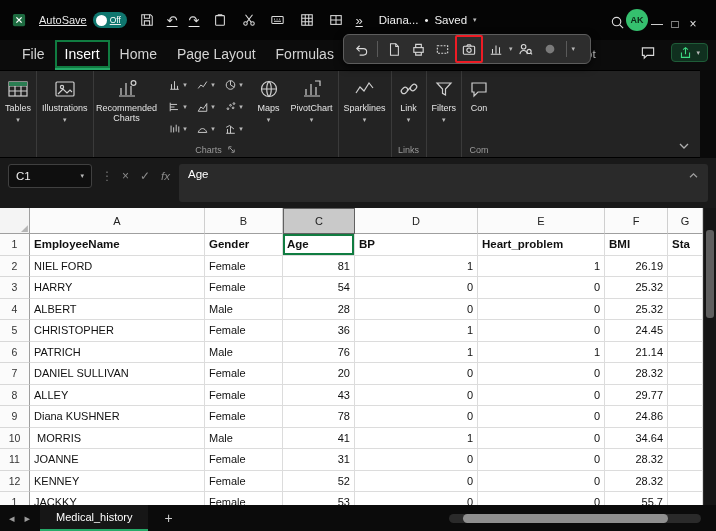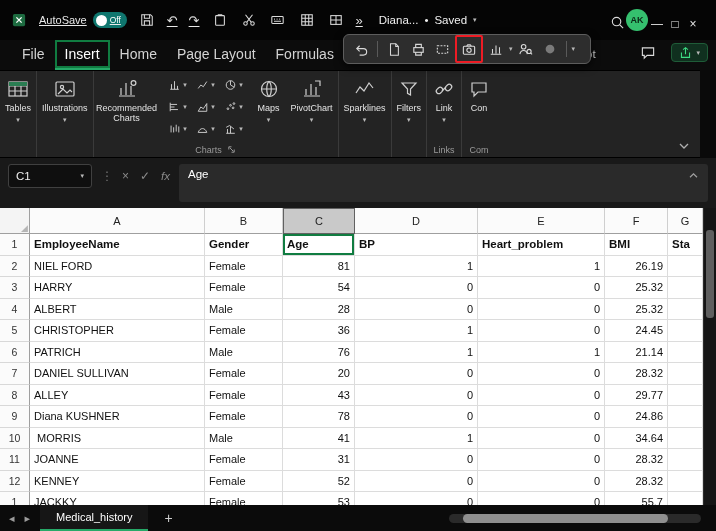--- a/index.html
+++ b/index.html
@@ -416,47 +416,47 @@
         </div>
       </div>
       <div class="grp-label"></div>
     </div>
 
     <div class="grp">
       <div class="grp-btns">
         <div class="bigbtn">
           <span class="ico">
             <svg width="20" height="20" viewBox="0 0 20 20">
-                <path d="M3 4h14l-5.5 6v6l-3-1.6V10z"></path>
-              </svg>
-          </span>
-          <span>Filters</span>
-          <span class="chev">▾</span>
-        </div>
-      </div>
-      <div class="grp-label"></div>
-    </div>
-
-    <div class="grp">
-      <div class="grp-btns">
-        <div class="bigbtn">
-          <span class="ico">
-            <svg width="20" height="20" viewBox="0 0 20 20">
                 <path d="M8 12l4-4"></path>
                 <rect x="2" y="9" width="7" height="5" rx="2.5" transform="rotate(-45 5.5 11.5)"></rect>
                 <rect x="11" y="6" width="7" height="5" rx="2.5" transform="rotate(-45 14.5 8.5)"></rect>
               </svg>
           </span>
           <span>Link</span>
           <span class="chev">▾</span>
         </div>
       </div>
       <div class="grp-label">
           <span>Links</span>
         </div>
+    </div>
+
+    <div class="grp">
+      <div class="grp-btns">
+        <div class="bigbtn">
+          <span class="ico">
+            <svg width="20" height="20" viewBox="0 0 20 20">
+                <path d="M3 4h14l-5.5 6v6l-3-1.6V10z"></path>
+              </svg>
+          </span>
+          <span>Filters</span>
+          <span class="chev">▾</span>
+        </div>
+      </div>
+      <div class="grp-label"></div>
     </div>
 
     <div class="grp" style="border-right:none">
       <div class="grp-btns">
         <div class="bigbtn">
           <span class="ico">
             <svg width="20" height="20" viewBox="0 0 20 20">
                 <path d="M3 4h14v9H9l-4 4v-4H3z"></path>
               </svg>
           </span>

